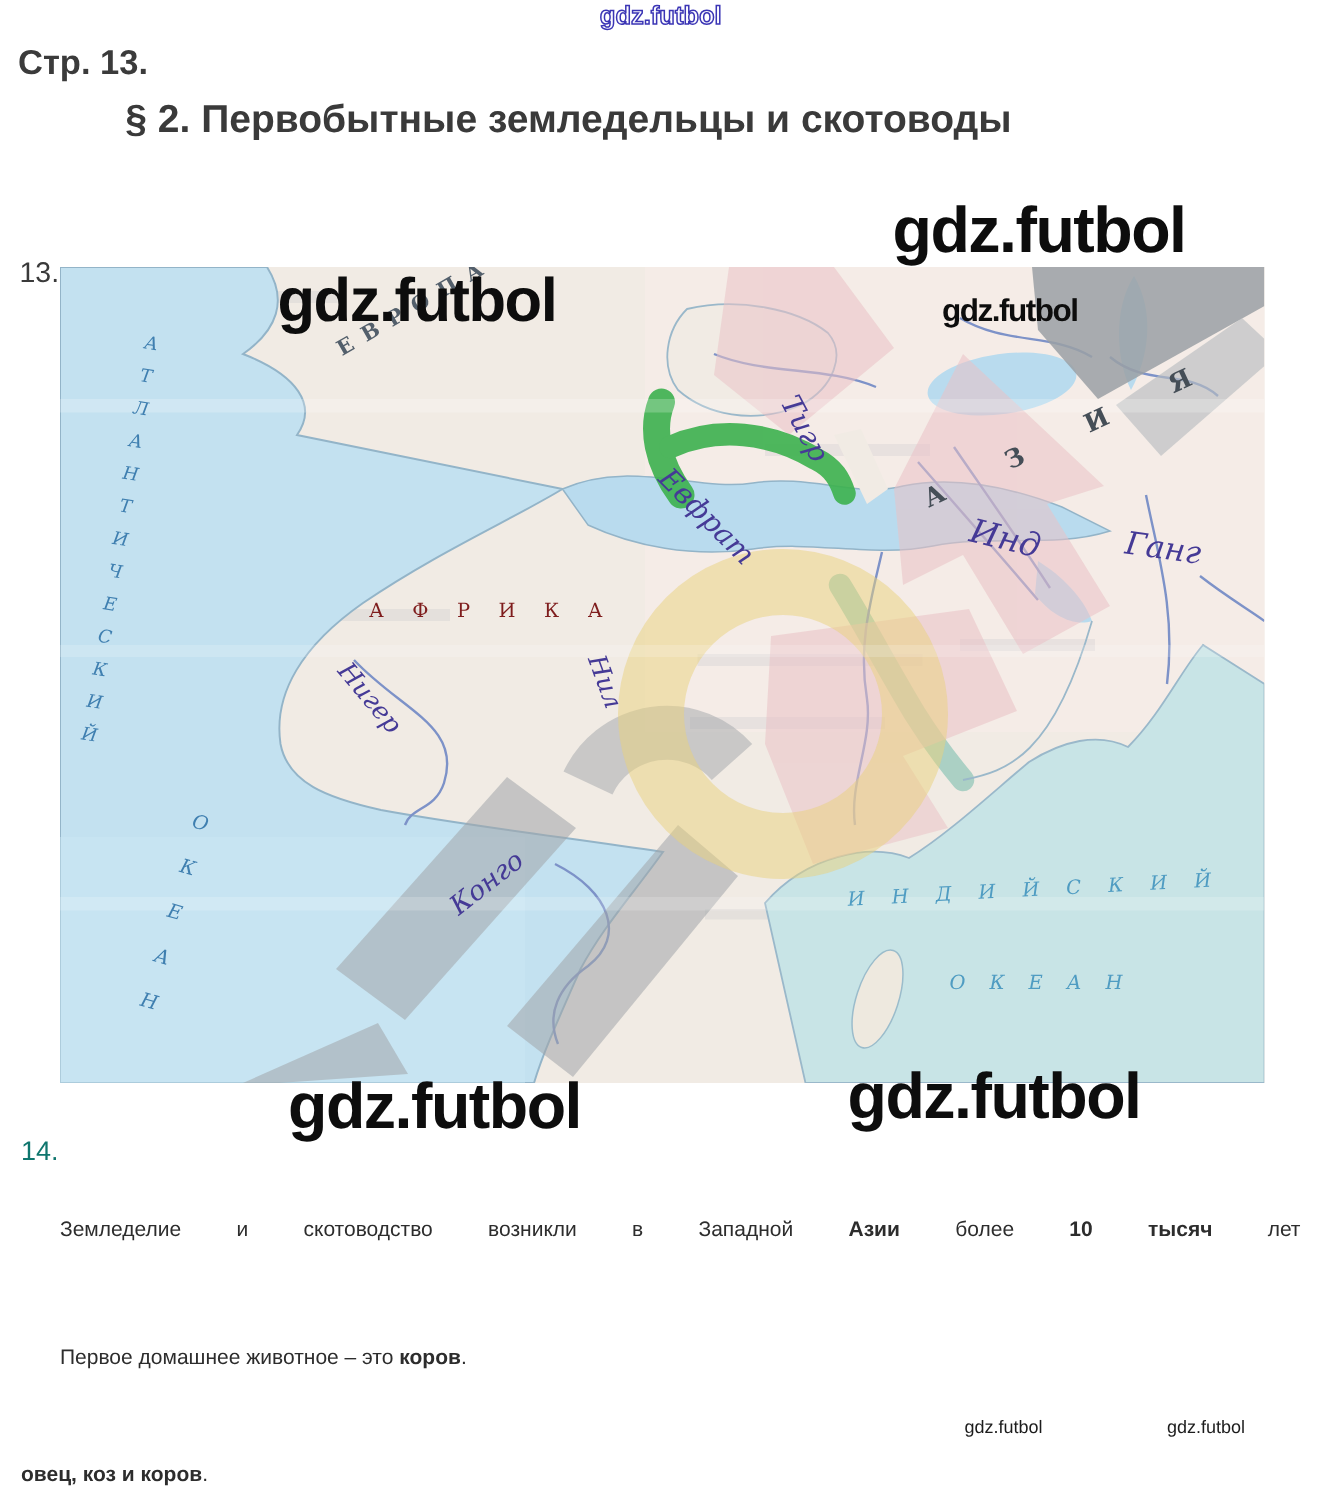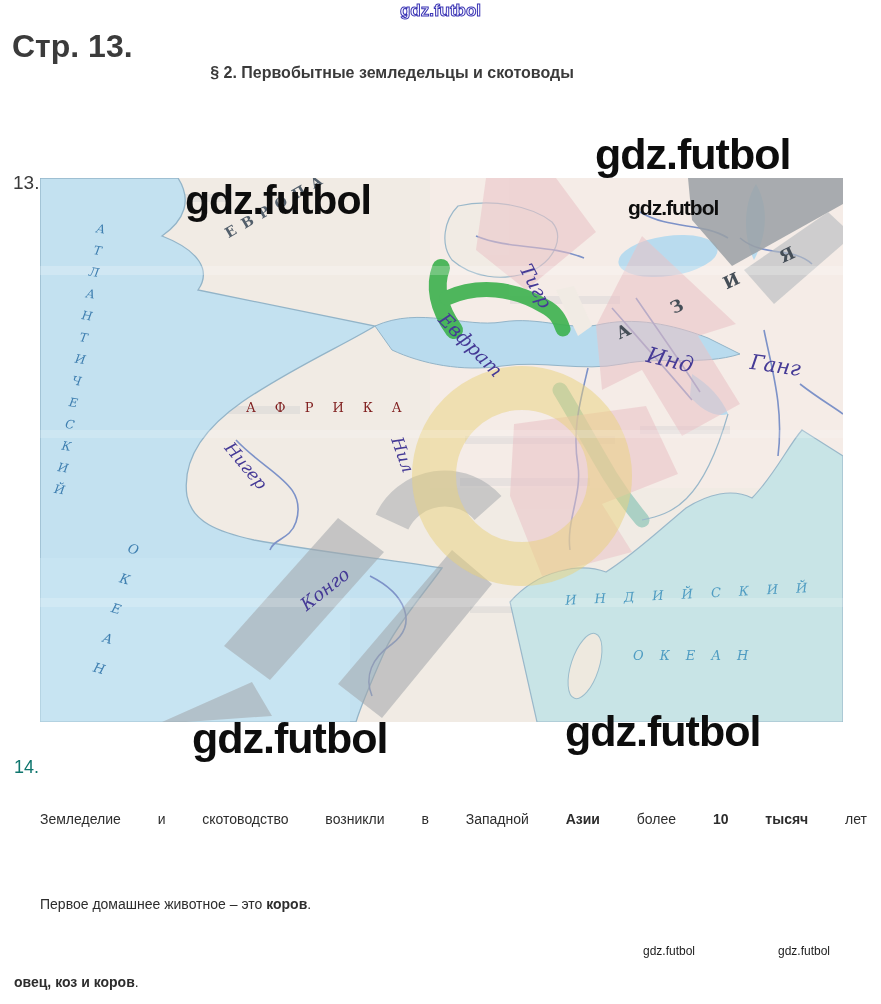--- a/index.html
+++ b/index.html
@@ -16,23 +16,23 @@
   .wm-big { font-size:45px; }
   .wm-topright { position:absolute; left:595px; top:130px; font-size:43px; }
   .wm-map-big { position:absolute; left:185px; top:177px; font-size:41px; z-index:30; }
   .wm-map-small { position:absolute; left:628px; top:196px; font-size:21px; font-weight:600; z-index:30; }
   .wm-bottom-left { position:absolute; left:192px; top:714px; font-size:43px; z-index:30; }
   .wm-bottom-right { position:absolute; left:565px; top:707px; font-size:43px; z-index:30; }
   .wm-tiny { position:absolute; top:944px; font-size:12px; font-weight:400; letter-spacing:0; color:#1c1c1c; z-index:40; }
   .wm-tiny.a { left:643px; } .wm-tiny.b { left:778px; }
 
   
-  .page-label { position:absolute; left:12px; top:28px; font-size:32px; font-weight:700; color:#3b3b3b; }
-  .section-title { position:absolute; left:37px; top:64px; width:710px; text-align:center;
-                   font-size:16px; font-weight:700; color:#3a3a3a; }
+  .page-label { position:absolute; left:12px; top:28px; font-size:23px; font-weight:700; color:#3b3b3b; }
+  .section-title { position:absolute; left:24px; top:64px; width:710px; text-align:center;
+                   font-size:26px; font-weight:700; color:#3a3a3a; }
 
   
   .map { position:absolute; left:40px; top:178px; width:803px; height:544px; background:#f1ebe4; overflow:hidden; }
   .map svg { position:absolute; left:0; top:0; }
   .maplabel { position:absolute; font-family:"DejaVu Serif", serif; white-space:nowrap; }
   .lbl-europe { left:186px; top:48px; font-size:14px; letter-spacing:8px; color:#535f6b; font-weight:700;
                 transform:rotate(-30deg); transform-origin:left center; }
   .lbl-africa { left:206px; top:222px; font-size:13px; letter-spacing:19px; color:#7f1d1d; font-weight:400; }
   .lbl-asia { left:577px; top:146px; font-size:17px; letter-spacing:46px; color:#454e57; font-weight:700;
               transform:rotate(-25deg); transform-origin:left center; }

